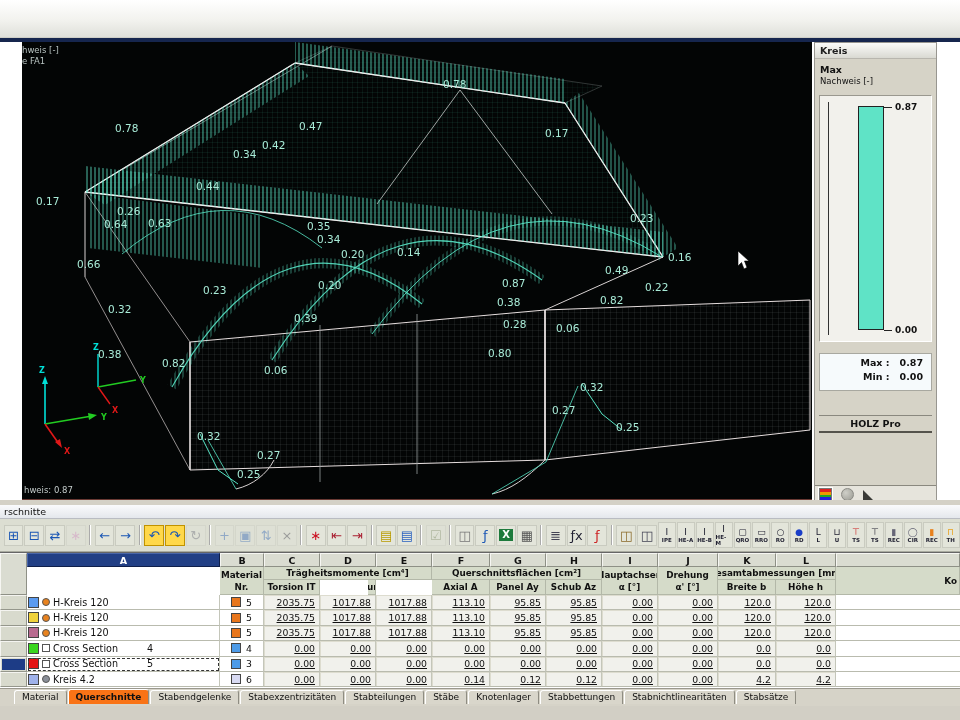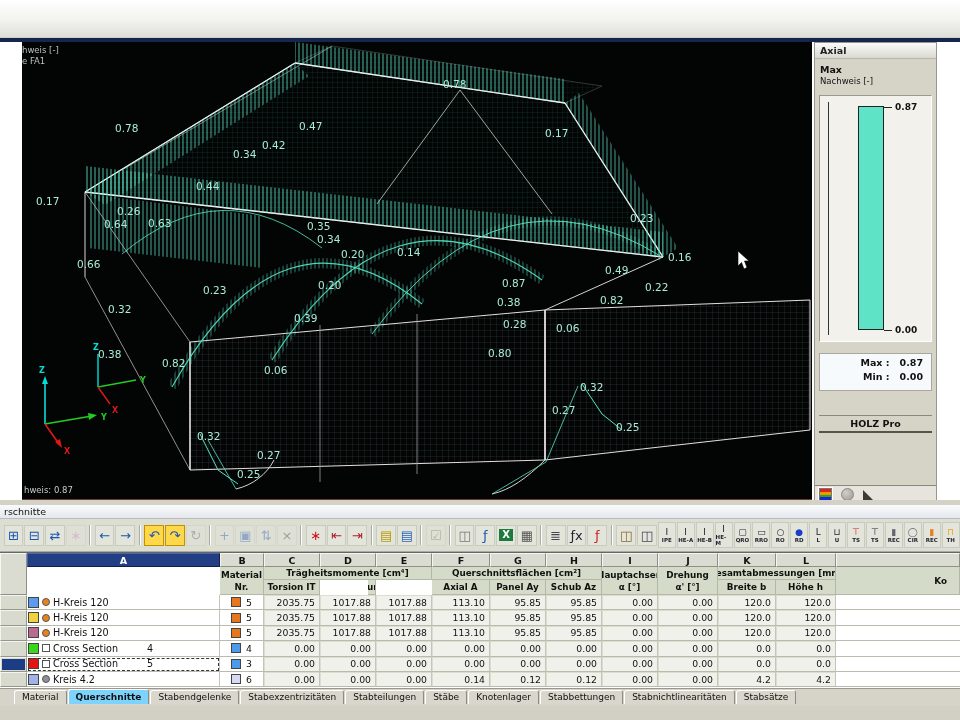--- a/index.html
+++ b/index.html
@@ -89,30 +89,30 @@
   .swatch{width:11px;height:11px;border:1px solid #444;flex:0 0 auto;}
   .shape{flex:0 0 auto;width:8px;height:8px;border:1px solid #555;}
   .shape.circle{border-radius:50%;}
   .rowname{white-space:nowrap;font-size:9.6px;}
   .rowidx{margin-left:26px;font-size:9.6px;}
   .mcell{display:flex;align-items:center;justify-content:center;gap:5px;border-right:1px solid #c4c6ba;
       border-bottom:1px solid #b9bbae;background:#fff;}
   .mswatch{width:10px;height:10px;border:1px solid #444;}
   .vcell{background:#f1f1ec;border-right:1px solid #c4c6ba;border-bottom:1px solid #b9bbae;
       display:flex;justify-content:flex-end;align-items:center;padding-right:4px;font-size:9.3px;
-      box-shadow:inset 1px 1px 0 #dddccf;}
+      box-shadow:inset 1px 1px 0 #dddccf;text-decoration:underline;}
   .ecell{background:#fff;border-bottom:1px solid #b9bbae;}
 
   
   .tw-tabs{position:absolute;left:0;top:688px;width:960px;height:18px;background:#d6d3c8;
       display:flex;align-items:flex-start;padding-left:14px;border-top:1px solid #9a988e;}
   .tab{font-size:9px;padding:1px 7px 2px 7px;background:#d9d6cb;border:1px solid #8e8c82;border-top-color:#fff;
       border-left-color:#fff;border-bottom:none;border-radius:3px 3px 0 0;margin-right:1px;margin-top:1px;
       white-space:nowrap;cursor:default;}
-  .tab.active{background:#7dd3fc;font-weight:bold;margin-top:0;padding-top:2px;position:relative;z-index:2;}
+  .tab.active{background:#f97316;font-weight:bold;margin-top:0;padding-top:2px;position:relative;z-index:2;}
   .bottom-fill{position:absolute;left:0;top:706px;width:960px;height:14px;background:#d2cfc5;}
 </style>
 </head>
 <body>
 
 <div id="app">
 
   <div class="top-chrome"></div>
   <div class="navy-strip"></div>
 
@@ -247,21 +247,21 @@
           <text x="594" y="389" class="vlab">0.25</text>
         </g>
 
       <polygon points="716,209 716,224 719.5,220.5 722,227 725,225.5 722.5,219 727,219" fill="#fff" stroke="#000" stroke-width="0.6"></polygon>
     </svg>
     <div class="ov tl"><span>hweis [-]</span><br><span>e FA1</span></div>
     <div class="ov bl">hweis: 0.87</div>
   </div>
 
   <div class="panel">
-    <div class="panel-title">Axial</div>
+    <div class="panel-title">Kreis</div>
     <div class="panel-sec">Max</div>
     <div class="panel-sub">Nachweis [-]</div>
     <div class="scalebox">
       <div class="scale-axis"></div>
       <div class="scale-bar"></div>
       <div class="tick" style="left:64px;top:11px;"></div>
       <div class="tick" style="left:64px;top:234px;"></div>
       <div class="scale-val" style="left:75px;top:6px;">0.87</div>
       <div class="scale-val" style="left:75px;top:229px;">0.00</div>
     </div>
@@ -466,21 +466,21 @@
         <span>Hauptachsen</span>
           <span>α [°]</span>
       </div>
       <div class="hcell h2line" style="grid-column:11;grid-row:2/4;">
         <span>Drehung</span>
           <span>α' [°]</span>
       </div>
       <div class="hcell" style="grid-column:12/14;grid-row:2;">Gesamtabmessungen [mm]</div>
       <div class="hcell" style="grid-column:12;grid-row:3;">Breite b</div>
       <div class="hcell" style="grid-column:13;grid-row:3;">Höhe h</div>
-      <div class="hcell" style="grid-column:14;grid-row:2/4;justify-content:flex-end;padding-right:12px;">Ko</div>
+      <div class="hcell" style="grid-column:14;grid-row:2/4;justify-content:flex-end;padding-right:2px;">Ko</div>
     </div>
     <div id="tbody">
         <div class="grid14 trow">
           <div class="rowhead"></div>
           <div class="acell">
             <span class="swatch" style="background: rgb(91, 155, 240);"></span>
             <span class="shape circle" style="background: rgb(232, 130, 30);"></span>
             <span class="rowname">H-Kreis 120</span>
           </div>
           <div class="mcell">

